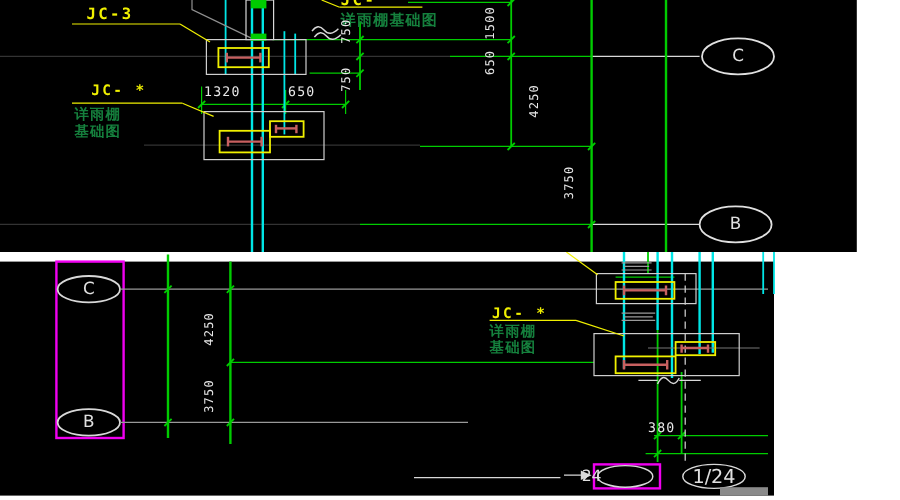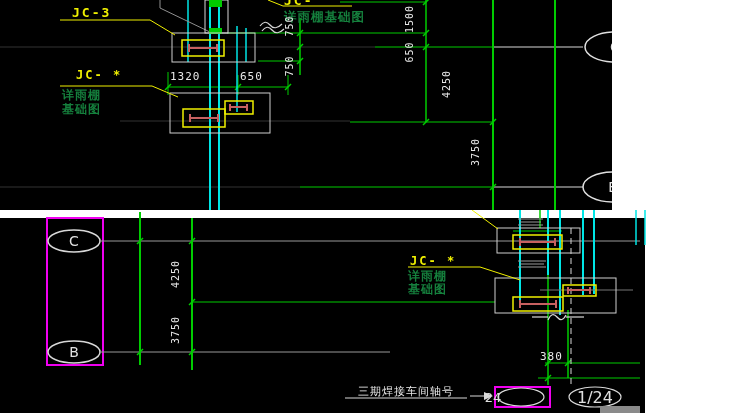--- a/index.html
+++ b/index.html
@@ -1,20 +1,20 @@
 <!DOCTYPE html>
 <html><head>
 <meta charset="utf-8">
 <style>
   html,body{margin:0;padding:0;background:#fff;}
   #screen{position:relative;width:750px;height:417px;background:#fff;overflow:hidden;
           font-family:"DejaVu Sans",sans-serif;}
   .abs{position:absolute;}
   .panel{position:absolute;overflow:hidden;}
-  #top-panel{left:0;top:0;width:612px;height:210px;background:#000;}
+  #top-panel{left:0;top:0;width:714px;height:210px;background:#000;}
   #bottom-panel{left:0;top:210px;width:750px;height:207px;background:transparent;}
   #bottom-black{position:absolute;left:0;top:8px;width:645px;height:195px;background:#000;}
   svg.layer{position:absolute;left:0;top:0;}
   .dim{font:11px "DejaVu Sans Mono",monospace;color:#e8e8e8;letter-spacing:1px;white-space:nowrap;}
   .rot{transform:translate(-50%,-50%) rotate(-90deg);}
   .ctr{transform:translate(-50%,-50%);}
   .cn{font:bold 12px "DejaVu Sans",sans-serif;color:#15803d;letter-spacing:1px;white-space:nowrap;}
   .jc{font:bold 13px "DejaVu Sans Mono",monospace;color:#f0f000;letter-spacing:2px;white-space:nowrap;}
   .bub{font:14px "DejaVu Sans",sans-serif;color:#e0e0e0;white-space:nowrap;}
   .note-cn{font:11px "DejaVu Sans",sans-serif;color:#e8e8e8;letter-spacing:1px;white-space:nowrap;}
@@ -259,19 +259,18 @@
     <div class="abs bub ctr" style="left:74px;top:142px;">B</div>
 
     <div class="abs dim rot" style="left:175px;top:64px;font-size:10px;">4250</div>
     <div class="abs dim rot" style="left:175px;top:120px;font-size:10px;">3750</div>
     <div class="abs dim" style="left:540px;top:140px;">380</div>
 
     <div class="abs jc" style="left:410px;top:44px;font-size:12px;">JC- *</div>
     <div class="abs cn" style="left:408px;top:58px;">详雨棚</div>
     <div class="abs cn" style="left:408px;top:71px;">基础图</div>
 
-    <div class="abs note-cn" style="left:358px;top:174px;">三期焊接车间轴号</div>
 
     <div class="abs bub ctr" style="left:493px;top:187px;font-size:13px;">24</div>
     <div class="abs bub ctr" style="left:595px;top:187px;font-size:16px;">1/24</div>
   </div>
 
 </div>
 
 </body></html>

